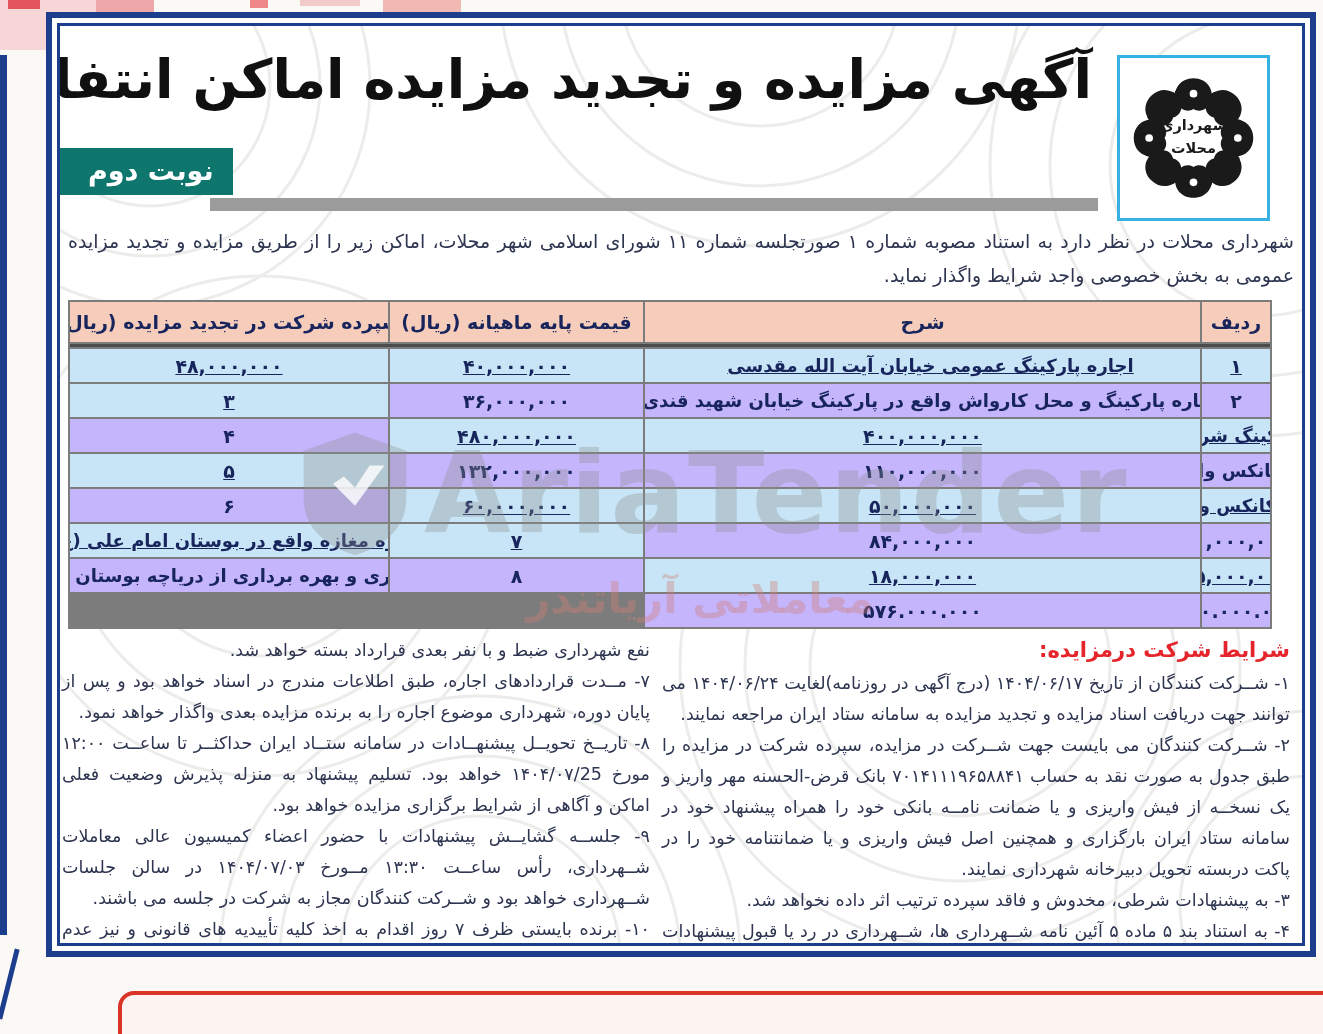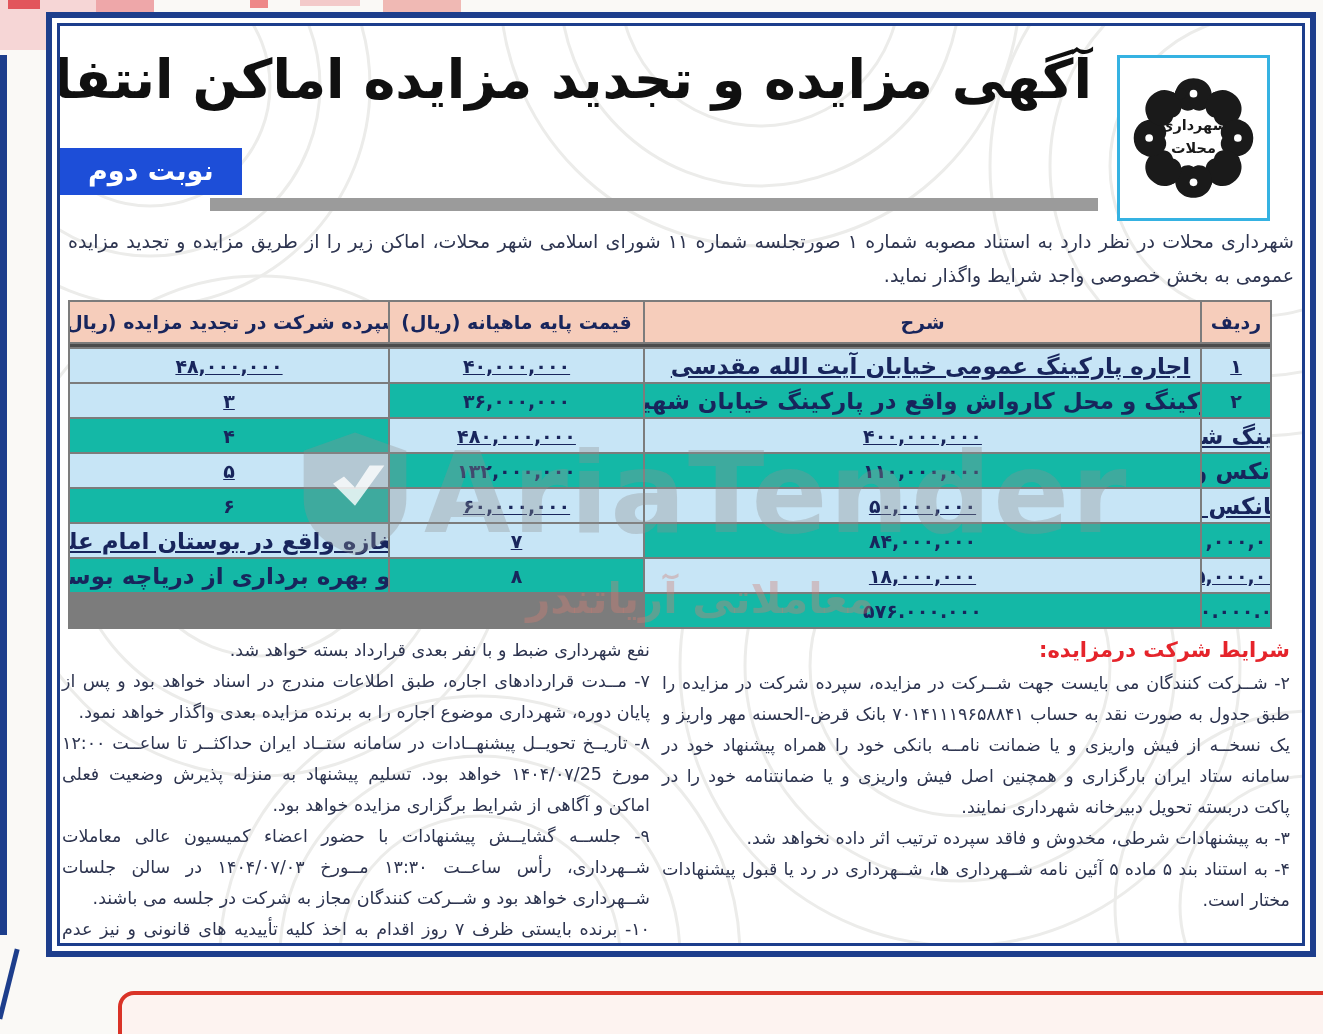--- a/index.html
+++ b/index.html
@@ -32,22 +32,22 @@
   }
   .waves{position:absolute;inset:0;z-index:0;pointer-events:none;}
   
   .title{
     position:absolute;top:22px;left:25px;right:210px;z-index:2;
     text-align:center;font-size:54px;font-weight:900;color:#101010;
     white-space:nowrap;letter-spacing:-1px;direction:rtl;
   }
   .badge{
     position:absolute;left:0;top:122px;z-index:2;
-    background:#1d4ed8;color:#fff;font-size:27px;font-weight:bold;
-    padding:7px 28px 9px 28px;direction:rtl;
+    background:#0f766e;color:#fff;font-size:27px;font-weight:bold;
+    padding:7px 19px 9px 28px;direction:rtl;
   }
   .gray-bar{position:absolute;left:150px;top:172px;width:888px;height:13px;background:#9b9b9b;z-index:1;}
   .logo-box{
     position:absolute;top:29px;right:32px;width:147px;height:160px;z-index:2;
     border:3px solid #35b2e2;background:#fff;display:flex;align-items:center;justify-content:center;
   }
   
   .intro{
     position:absolute;top:198px;left:8px;right:8px;z-index:2;
     direction:rtl;text-align:justify;font-size:19px;line-height:34px;color:#2e3550;
@@ -60,22 +60,22 @@
     gap:2px;background:#7c7c7c;border:2px solid #7c7c7c;
     direction:rtl;box-sizing:border-box;
   }
   .tcell{
     display:flex;align-items:center;justify-content:center;
     font-weight:bold;color:#18255c;font-size:19px;background:#fff;
     padding:0 4px;white-space:nowrap;overflow:hidden;
   }
   .tcell.hdr{background:#f6cdbb;}
   .tcell.blue{background:#c7e5f6;text-decoration:underline;}
-  .tcell.pink{background:#14b8a6;}
-  .tcell.desc{font-size:23px;padding-left:20px;}
+  .tcell.pink{background:#c4b5fd;}
+  .tcell.desc{font-size:18px;padding-left:20px;}
   .tsep{grid-column:1/-1;background:#4c4c4c;}
   
   .conditions{
     position:absolute;top:609px;left:2px;right:12px;z-index:2;
     display:flex;direction:rtl;gap:12px;
   }
   .cond-col{direction:rtl;text-align:justify;font-size:17.5px;line-height:31px;color:#2e3550;}
   .cond-col.right{width:628px;flex:0 0 auto;}
   .cond-col.left{flex:1 1 auto;}
   .cond-heading{color:#e5242b;font-weight:bold;font-size:21px;margin:0 0 2px 0;}
@@ -228,20 +228,21 @@
         <div class="tcell pink">۸</div>
         <div class="tcell pink desc">سرمایه گذاری و بهره برداری از دریاچه بوستان سرچشمه</div>
         <div class="tcell pink">۴۸۰.۰۰۰.۰۰۰</div>
         <div class="tcell pink">۵۷۶.۰۰۰.۰۰۰</div>
       </div>
 
     <div class="conditions">
       <div class="cond-col right">
         <div class="cond-heading">شرایط شرکت درمزایده:</div>
         <div>
+            <div class="cond-item">۱- شــرکت کنندگان از تاریخ ۱۴۰۴/۰۶/۱۷ (درج آگهی در روزنامه)لغایت ۱۴۰۴/۰۶/۲۴ می توانند جهت دریافت اسناد مزایده و تجدید مزایده به سامانه ستاد ایران مراجعه نمایند.</div>
             <div class="cond-item">۲- شــرکت کنندگان می بایست جهت شــرکت در مزایده، سپرده شرکت در مزایده را طبق جدول به صورت نقد به حساب ۷۰۱۴۱۱۱۹۶۵۸۸۴۱ بانک قرض-الحسنه مهر واریز و یک نسخــه از فیش واریزی و یا ضمانت نامــه بانکی خود را همراه پیشنهاد خود در سامانه ستاد ایران بارگزاری و همچنین اصل فیش واریزی و یا ضمانتنامه خود را در پاکت دربسته تحویل دبیرخانه شهرداری نمایند.</div>
             <div class="cond-item">۳- به پیشنهادات شرطی، مخدوش و فاقد سپرده ترتیب اثر داده نخواهد شد.</div>
             <div class="cond-item">۴- به استناد بند ۵ ماده ۵ آئین نامه شــهرداری ها، شــهرداری در رد یا قبول پیشنهادات مختار است.</div>
           </div>
       </div>
       <div class="cond-col left">
         <div>
             <div class="cond-item">نفع شهرداری ضبط و با نفر بعدی قرارداد بسته خواهد شد.</div>
             <div class="cond-item">۷- مــدت قراردادهای اجاره، طبق اطلاعات مندرج در اسناد خواهد بود و پس از پایان دوره، شهرداری موضوع اجاره را به برنده مزایده بعدی واگذار خواهد نمود.</div>
             <div class="cond-item">۸- تاریــخ تحویــل پیشنهــادات در سامانه ستــاد ایران حداکثــر تا ساعــت ۱۲:۰۰ مورخ ۱۴۰۴/۰۷/25 خواهد بود. تسلیم پیشنهاد به منزله پذیرش وضعیت فعلی اماکن و آگاهی از شرایط برگزاری مزایده خواهد بود.</div>

